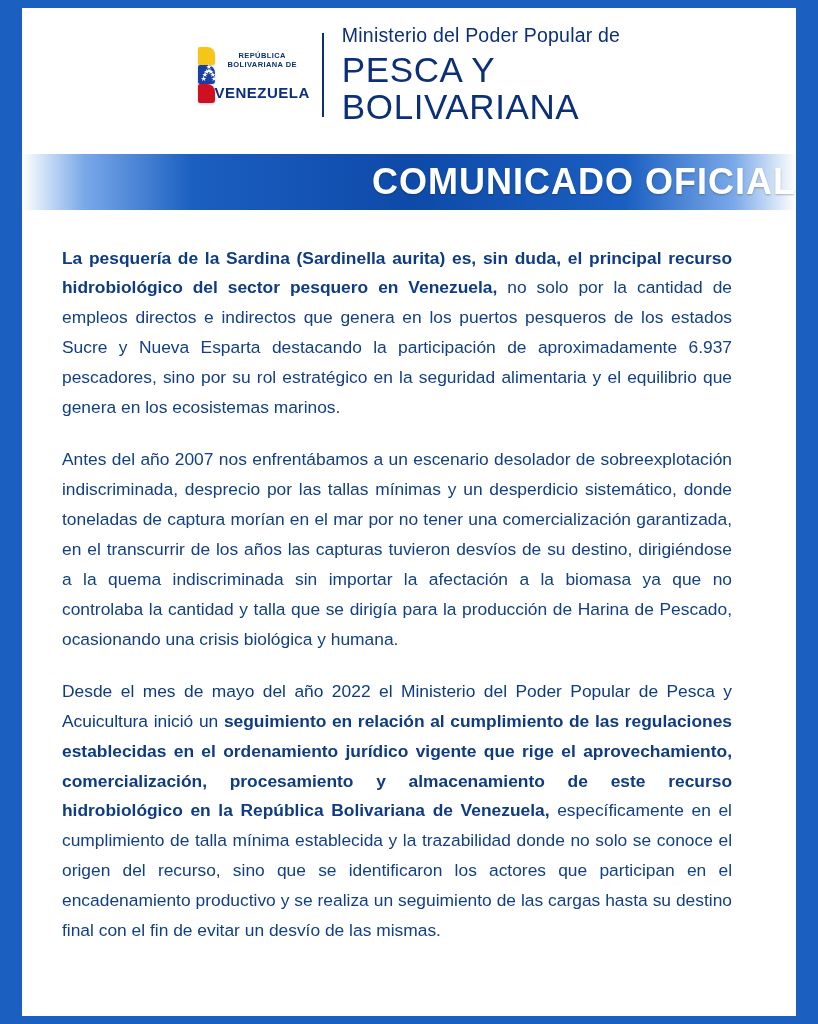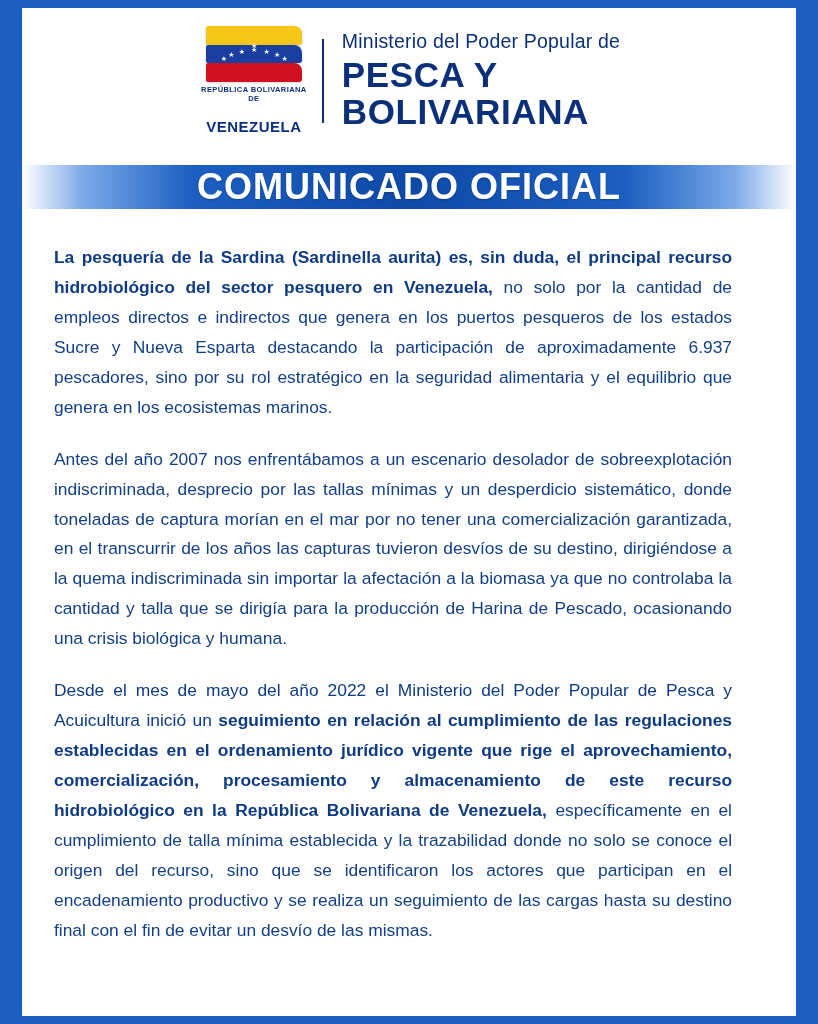--- a/index.html
+++ b/index.html
@@ -42,21 +42,21 @@
 
   
   .header {
     display: flex;
     align-items: center;
     justify-content: center;
     padding: 26px 0 12px 0;
   }
   .flag-block {
     display: flex;
-    flex-direction: column;
+    flex-direction: row;
     align-items: center;
     width: 112px;
   }
   .flag {
     width: 96px;
     height: 56px;
     position: relative;
     filter: drop-shadow(0 1px 1px rgba(0,0,0,.18));
   }
   .flag .stripe {
@@ -112,58 +112,58 @@
   }
   .ministry .line1 {
     font-size: 19.5px;
     letter-spacing: .2px;
     margin-bottom: 6px;
     white-space: nowrap;
   }
   .ministry .line2,
   .ministry .line3 {
     font-size: 35px;
-    font-weight: bold;
+    font-weight: normal;
     letter-spacing: .6px;
     white-space: nowrap;
   }
   .ministry .line2 { margin-bottom: 2px; }
 
   
   .banner-wrap {
     margin-top: 18px;
     padding: 0 0;
   }
   .banner {
-    height: 44px;
+    height: 56px;
     margin: 0 0px;
     background: linear-gradient(90deg,
         #ffffff 0%,
         #7aa9e8 8%,
         #1b5fc1 22%,
         #0e4aa8 50%,
         #1b5fc1 78%,
         #7aa9e8 92%,
         #ffffff 100%);
     display: flex;
     align-items: center;
-    justify-content: center;
+    justify-content: flex-end;
   }
   .banner h1 {
     margin: 0;
     color: #ffffff;
     font-size: 36px;
     font-weight: bold;
     letter-spacing: 1px;
     text-shadow: 0 1px 2px rgba(0,0,0,.25);
   }
 
   
   .content {
-    padding: 34px 64px 0 32px;
+    padding: 34px 64px 0 40px;
   }
   .content p {
     margin: 0 0 22px 0;
     color: #123f86;
     font-size: 17.4px;
     line-height: 1.72;
     text-align: justify;
     text-justify: inter-word;
     hyphens: none;
   }

